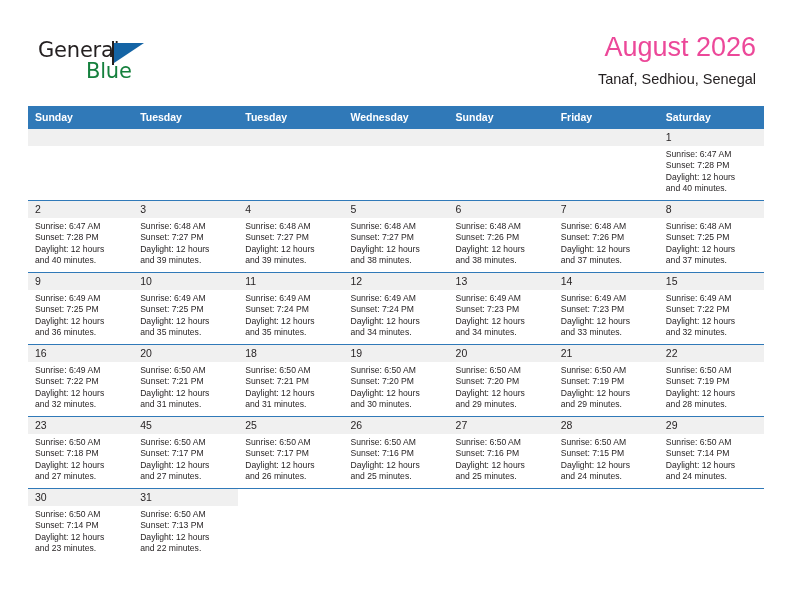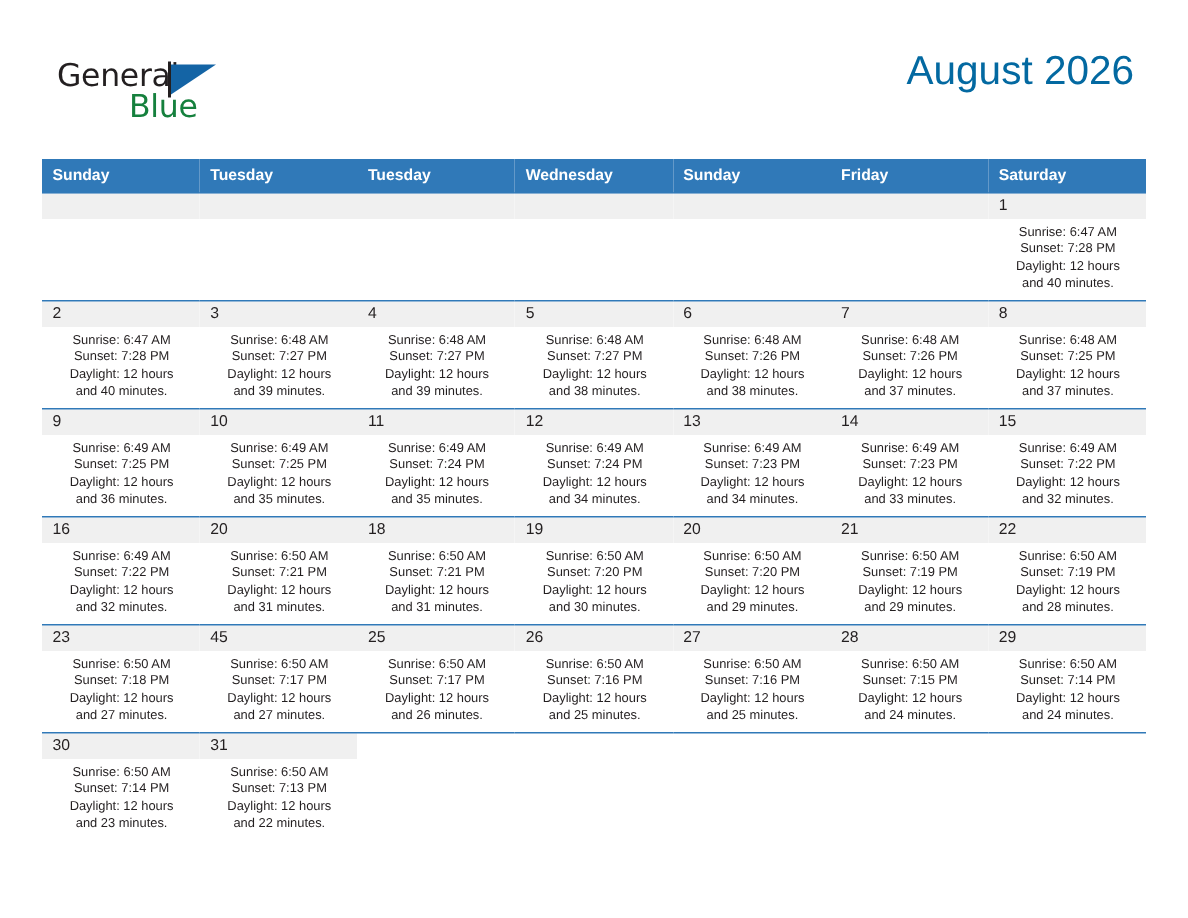--- a/index.html
+++ b/index.html
@@ -78,21 +78,21 @@
 
   .title-block {
     position: absolute;
     right: 36px;
     top: 32px;
     text-align: right;
   }
   .cal-title {
     font-size: 27px;
     font-weight: 400;
-    color: #0369a1;
+    color: #ec4899;
     line-height: 1.15;
     white-space: nowrap;
   }
   .cal-subtitle {
     margin-top: 8px;
     font-size: 14.5px;
     font-weight: 400;
     color: #231f20;
     white-space: nowrap;
   }
@@ -132,21 +132,20 @@
     color: #231f20;
     padding: 3px 0 3px 7px;
     line-height: 11px;
     height: 11px;
   }
   .daynum.blank {
     color: transparent;
   }
   .cell-body {
     padding: 3px 6px 0 7px;
-    text-align: center;
   }
   .cell-body div {
     font-size: 8.6px;
     line-height: 11.4px;
     color: #231f20;
     white-space: nowrap;
   }
   td.empty .daynum {
     background: #f0f0f0;
   }
@@ -169,20 +168,21 @@
 
     <div class="brand">
       <span class="brand-general">General</span>
       <span class="brand-mast"></span>
       <span class="brand-flag"></span>
       <span class="brand-blue">Blue</span>
     </div>
 
     <div class="title-block">
       <div class="cal-title">August 2026</div>
+      <div class="cal-subtitle">Tanaf, Sedhiou, Senegal</div>
     </div>
 
   </div>
 
   <table class="calendar">
     <thead>
       <tr>
         <th>Sunday</th>
         <th>Tuesday</th>
         <th>Tuesday</th>

